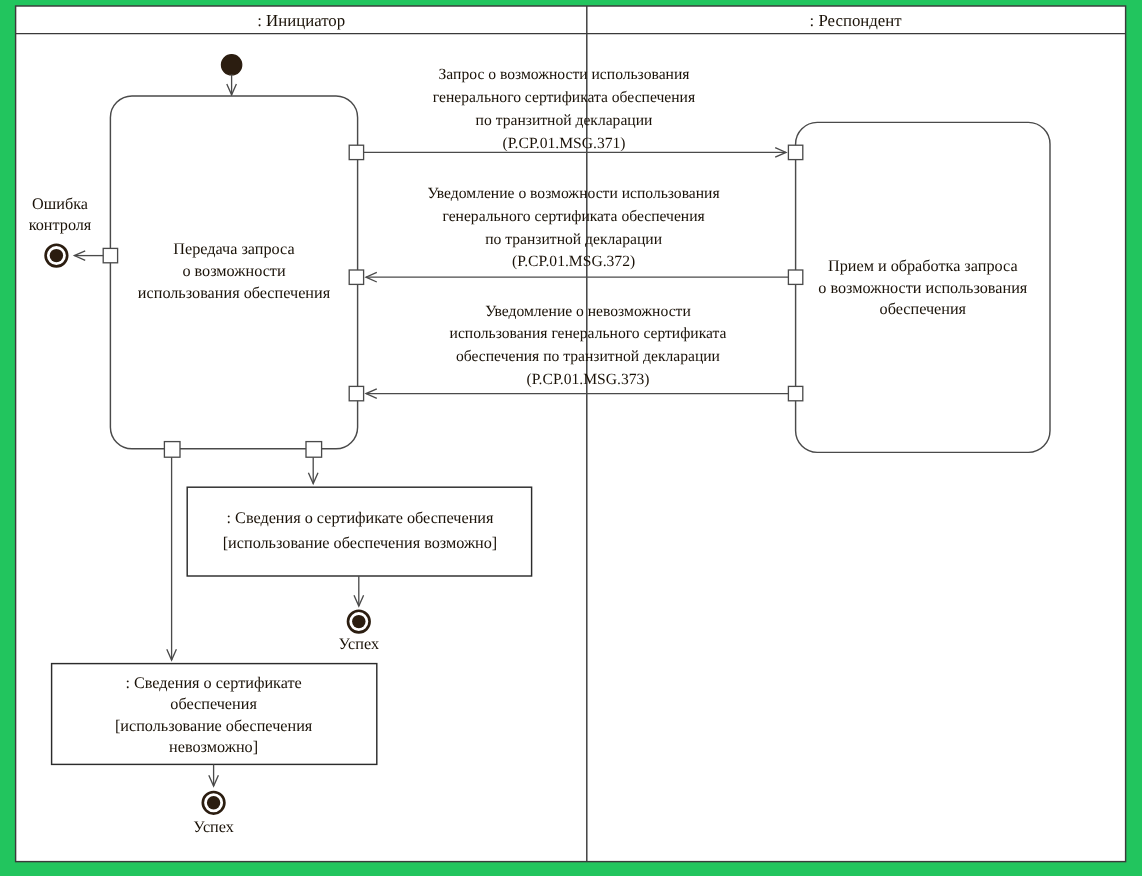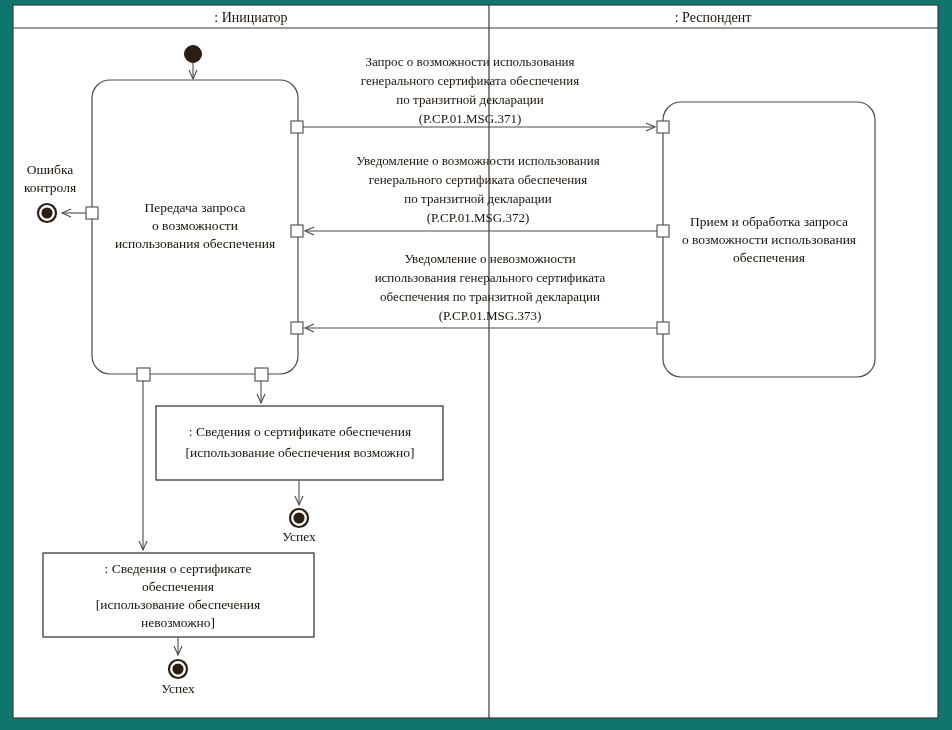--- a/index.html
+++ b/index.html
@@ -8,21 +8,21 @@
     background: #ffffff;
   }
   body {
     font-family: "Liberation Serif", "DejaVu Serif", serif;
     color: #1a1208;
   }
   #canvas {
     position: relative;
     width: 952px;
     height: 730px;
-    background: #0f766e;
+    background: #22c55e;
     overflow: hidden;
   }
   svg#diagram {
     position: absolute;
     left: 0;
     top: 0;
     width: 952px;
     height: 730px;
   }
   .lane-title {

